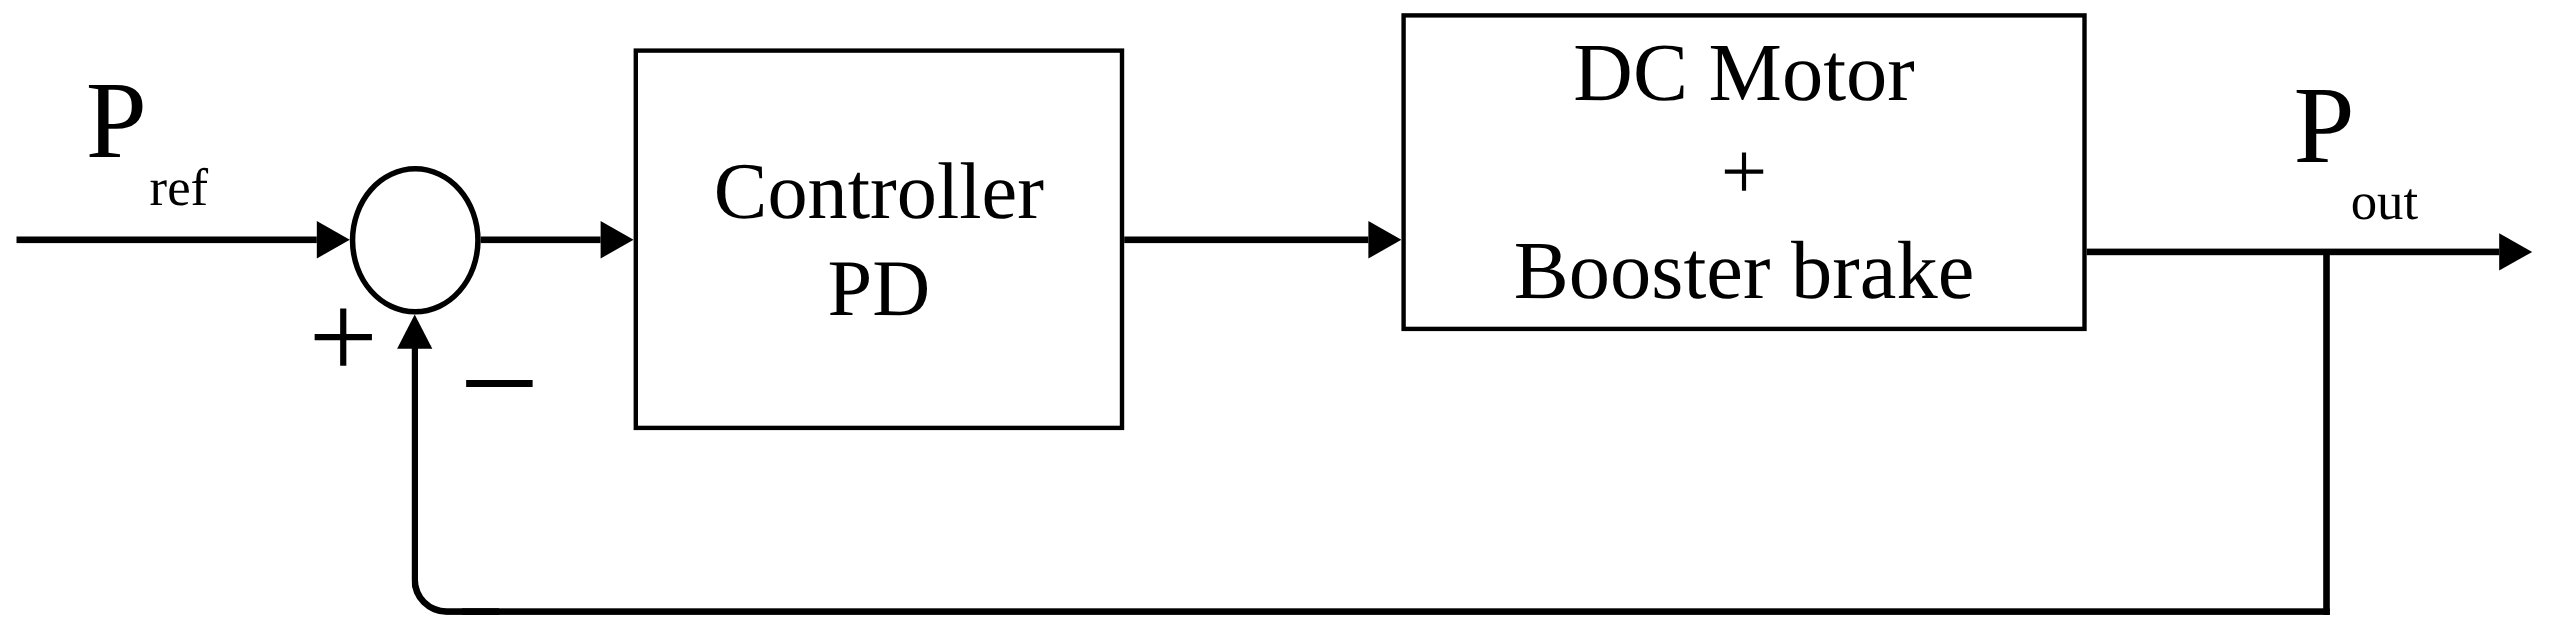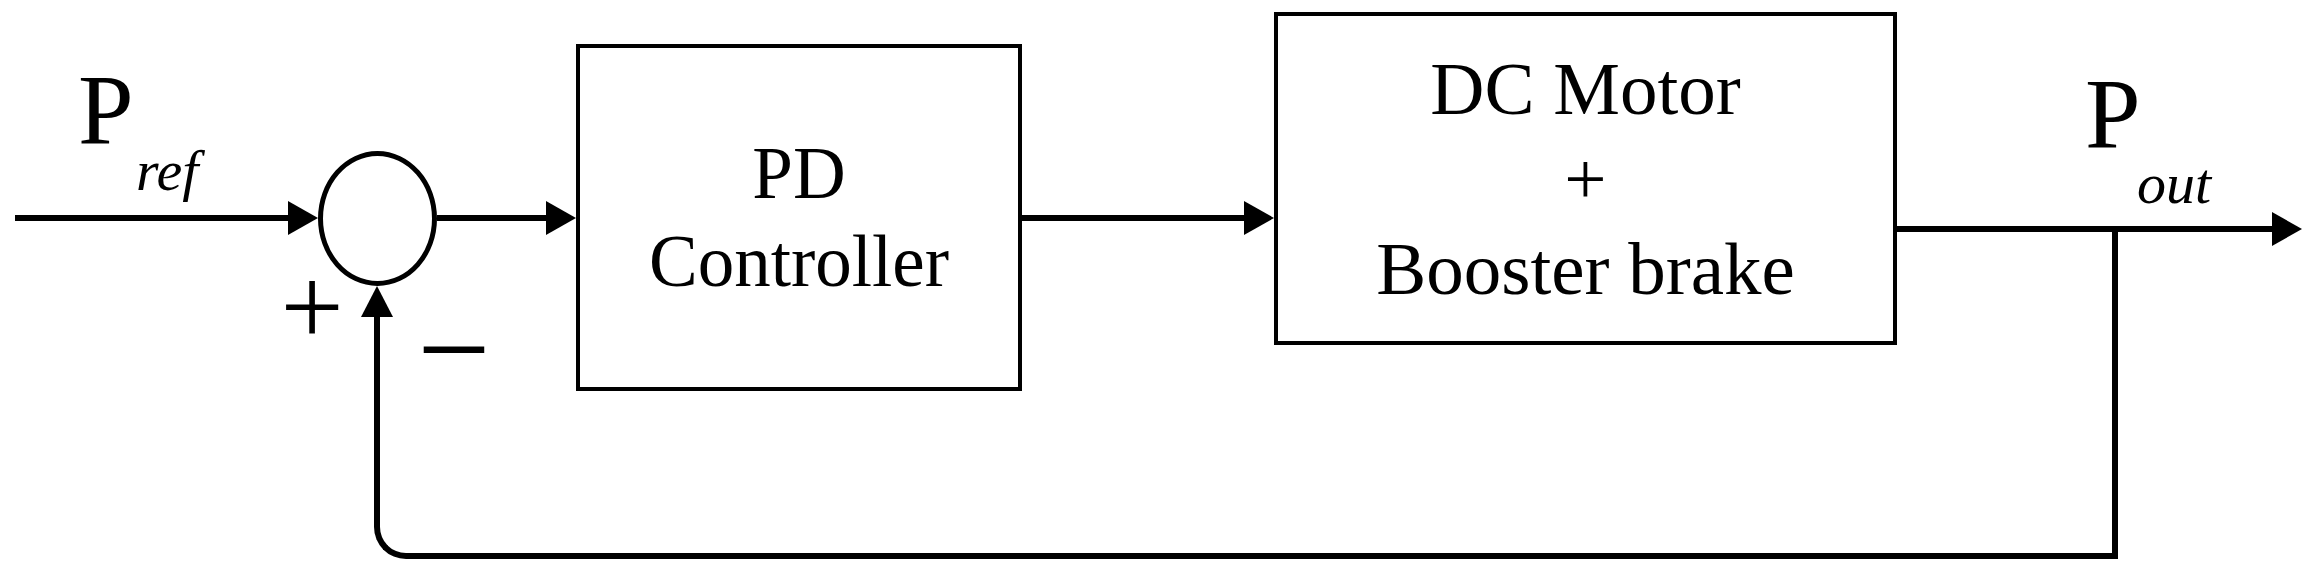--- a/index.html
+++ b/index.html
@@ -48,26 +48,26 @@
     border: 4px solid var(--stroke, #000);
     background: var(--bg, #fff);
     display: flex;
     flex-direction: column;
     align-items: center;
     justify-content: center;
     text-align: center;
   }
   #pd-block   { left: 576px;  top: 44px; width: 446px; height: 347px;
                 font-size: 73px; line-height: 88px; }
-  #dc-block   { left: 1274px; top: 12px; width: 623px; height: 333px;
+  #dc-block   { left: 1274px; top: 12px; width: 623px; height: 289px;
                 font-size: 75px; line-height: 90px; align-items: center; }
 
   
   .sig-base { position: absolute; font-size: 100px; line-height: 100px; white-space: nowrap; }
-  .sig-sub  { position: absolute; font-size: 58px;  line-height: 66px;  white-space: nowrap; font-style: italic; }
+  .sig-sub  { position: absolute; font-size: 48px;  line-height: 66px;  white-space: nowrap; }
   #pref-base { left: 78px;   top: 60px;  }
   #pref-sub  { left: 136px;  top: 138px; }
   #pout-base { left: 2085px; top: 64px;  }
   #pout-sub  { left: 2137px; top: 151px; }
 
   
   .sign {
     position: absolute;
     transform: translate(-50%, -50%);
     line-height: 1;
@@ -98,22 +98,22 @@
   <div class="arrow-right" style="left:288px; top:201px;"></div>
 
   <div class="sum-circle"></div>
   <div id="plus-sign" class="sign">+</div>
   <div id="minus-sign" class="sign">−</div>
 
   <div class="hline" style="left:437px; top:215px; width:109px;"></div>
   <div class="arrow-right" style="left:546px; top:201px;"></div>
 
   <div id="pd-block" class="block">
+    <div>Controller</div>
     <div>PD</div>
-    <div>Controller</div>
   </div>
 
   <div class="hline" style="left:1022px; top:215px; width:222px;"></div>
   <div class="arrow-right" style="left:1244px; top:201px;"></div>
 
   <div id="dc-block" class="block">
     <div>DC Motor</div>
     <div>+</div>
     <div>Booster brake</div>
   </div>

